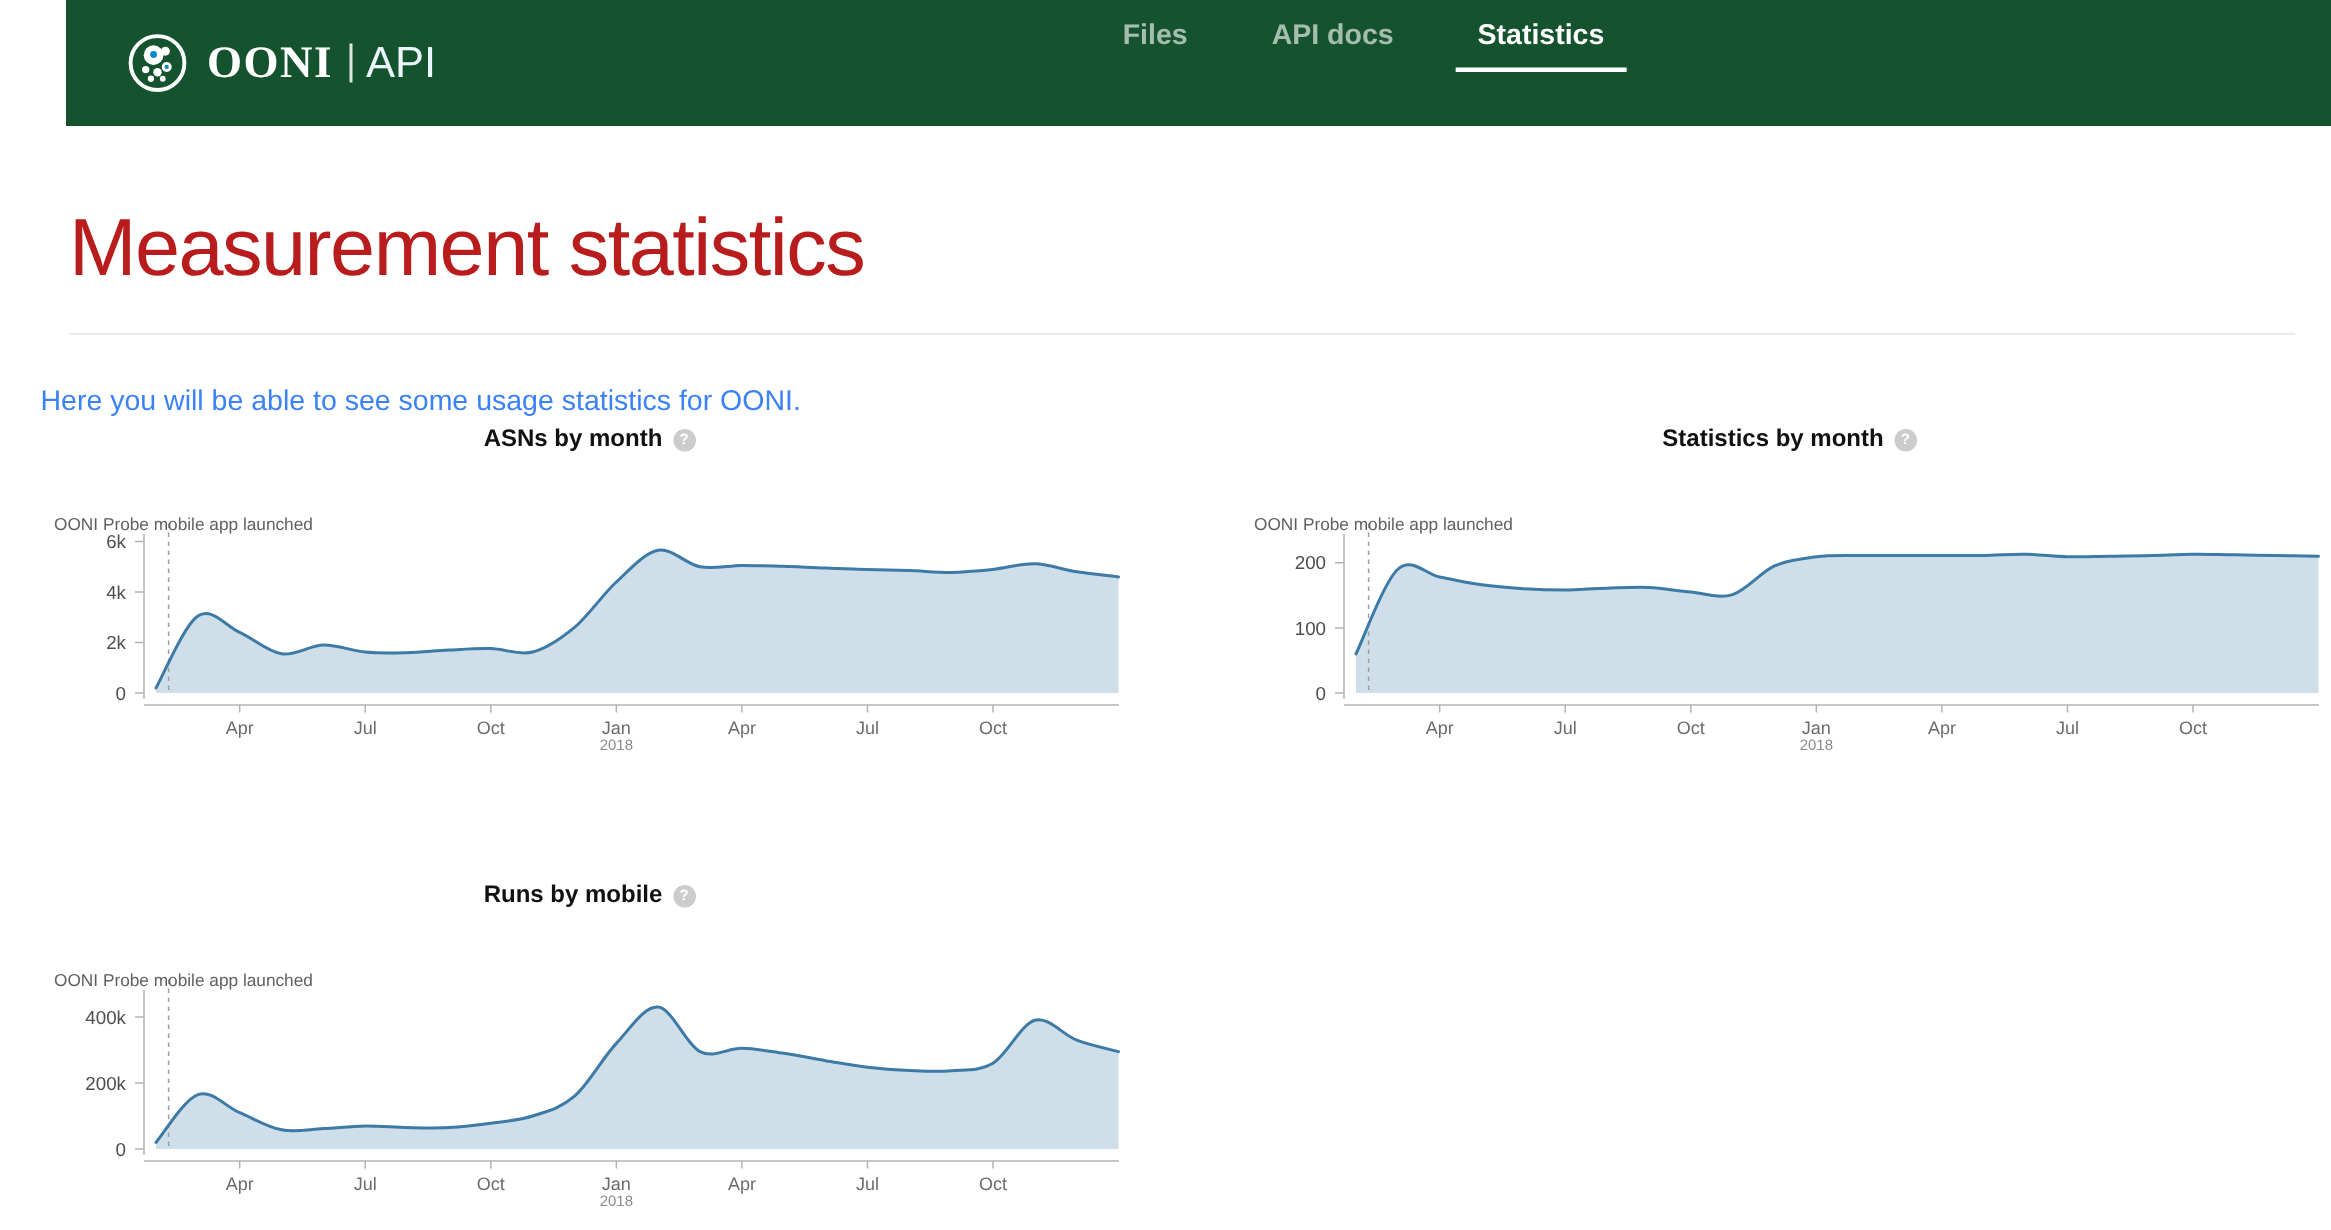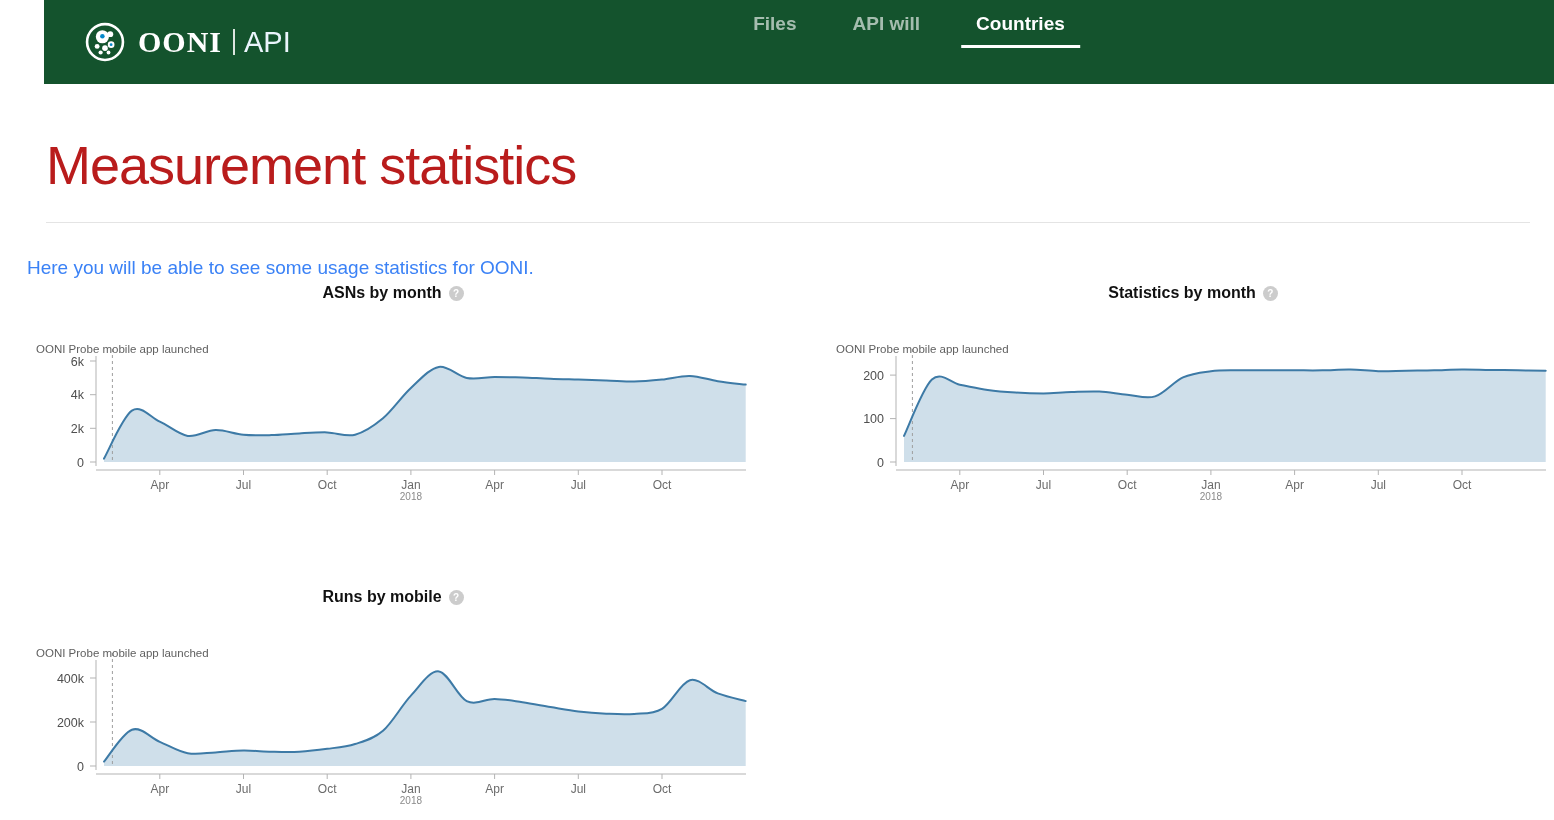--- a/index.html
+++ b/index.html
@@ -142,22 +142,22 @@
       <circle cx="28" cy="36" r="2.2" fill="#ffffff"></circle>
       <circle cx="21" cy="17.5" r="2.6" fill="#0588cb"></circle>
       <circle cx="31" cy="27" r="1.6" fill="#0588cb"></circle>
     </svg>
     <span class="brand-name">OONI</span>
     <span class="brand-divider"></span>
     <span class="brand-product">API</span>
   </div>
   <nav class="main-nav">
     <a class="nav-link">Files</a>
-    <a class="nav-link">API will</a>
-    <a class="nav-link active">Countries</a>
+    <a class="nav-link">API docs</a>
+    <a class="nav-link active">Statistics</a>
   </nav>
 </header>
 
 <main>
   <h1 class="page-title">Measurement statistics</h1>
   <hr class="title-divider">
   <p class="intro-text">Here you will be able to see some usage statistics for OONI.</p>
 
   <div class="charts-grid">
     <div class="chart-block">

